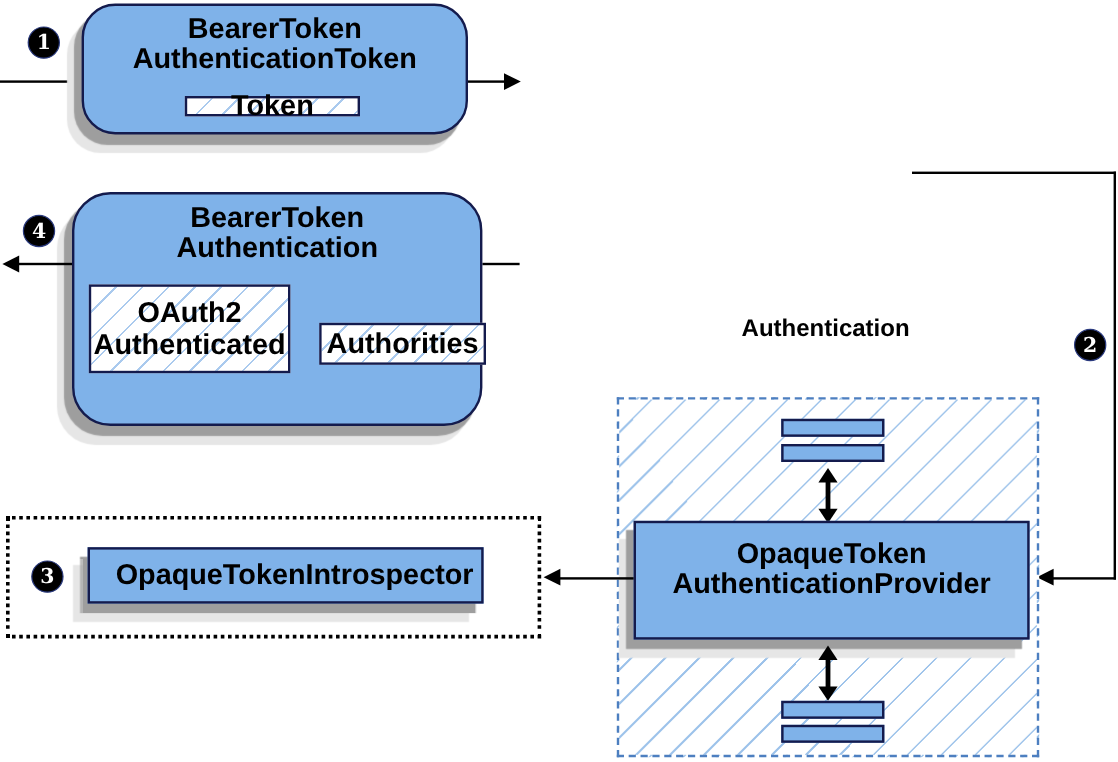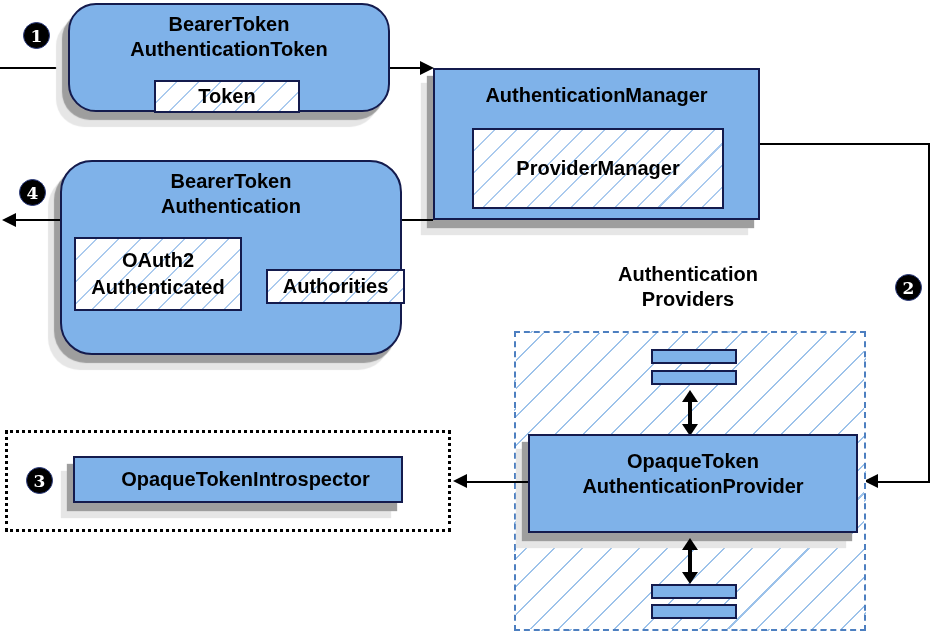--- a/index.html
+++ b/index.html
@@ -14,21 +14,21 @@
     box-shadow:-6px 8px 1px #9e9e9e,-12px 15px 1px #e6e6e6;
     text-align:center;
   }
   .rounded{border-radius:28px;}
   .inner{
     position:absolute;box-sizing:border-box;border:2px solid #141b4d;
     background:#fff;
     background-image:repeating-linear-gradient(135deg,transparent 0px,transparent 14px,#aacaee 14px,#aacaee 15.5px);
     text-align:center;display:flex;flex-direction:column;justify-content:center;
   }
-  .t20{font-size:20px;line-height:25px;}
+  .t20{font-size:24px;line-height:25px;}
   .t20 span{display:block;}
   
   .providers-container{
     position:absolute;box-sizing:border-box;border:2px dashed #4d7fc0;
     background:#fff;
     background-image:repeating-linear-gradient(135deg,transparent 0px,transparent 18.5px,#9cc2ea 18.5px,#9cc2ea 20px);
   }
   .introspector-container{
     position:absolute;box-sizing:border-box;border:3px dotted #000;background:#fff;
   }
@@ -64,36 +64,28 @@
   <div class="hline" style="left:0;top:67;width:68px;top:67px;"></div>
   <div class="badge" style="left:23px;top:22px;">
       <span>1</span>
     </div>
 
   <div class="node rounded" style="left:68px;top:3px;width:322px;height:109px;">
     <div class="t20" style="padding-top:7px;">
       <span>BearerToken</span>
       <span>AuthenticationToken</span>
     </div>
-    <div class="inner t20" style="left:84px;top:75px;width:146px;height:33px;">
+    <div class="inner t20" style="left:84px;top:75px;width:146px;height:17px;">
       <span>Token</span>
     </div>
   </div>
 
   <div class="hline" style="left:390px;top:67px;width:32px;"></div>
   <div class="head-right" style="left:420px;top:61px;"></div>
 
-  <div class="node" style="left:433px;top:68px;width:327px;height:152px;">
-    <div class="t20" style="padding-top:13px;">
-      <span>AuthenticationManager</span>
-    </div>
-    <div class="inner t20" style="left:37px;top:58px;width:252px;height:81px;">
-      <span>ProviderManager</span>
-    </div>
-  </div>
 
   <div class="hline" style="left:760px;top:143px;width:170px;"></div>
   <div class="vline" style="left:928px;top:143px;height:340px;"></div>
   <div class="hline" style="left:876px;top:481px;width:54px;"></div>
   <div class="head-left" style="left:864px;top:474px;"></div>
   <div class="badge" style="left:895px;top:274px;">
       <span>2</span>
     </div>
 
   <div class="hline" style="left:402px;top:219px;width:31px;"></div>
@@ -113,21 +105,20 @@
   </div>
 
   <div class="hline" style="left:15px;top:219px;width:45px;"></div>
   <div class="head-left" style="left:2px;top:213px;"></div>
   <div class="badge" style="left:19px;top:179px;">
       <span>4</span>
     </div>
 
   <div class="free-label" style="left:568px;top:262px;width:240px;">
     <span>Authentication</span>
-    <span>Providers</span>
   </div>
 
   <div class="providers-container" style="left:514px;top:331px;width:352px;height:300px;"></div>
 
   <div class="bar" style="left:651px;top:349px;"></div>
   <div class="bar" style="left:651px;top:370px;"></div>
 
   <div class="head-up" style="left:682px;top:390px;"></div>
   <div class="dbl-shaft" style="left:688px;top:401px;height:24px;"></div>
   <div class="head-down" style="left:682px;top:424px;"></div>

